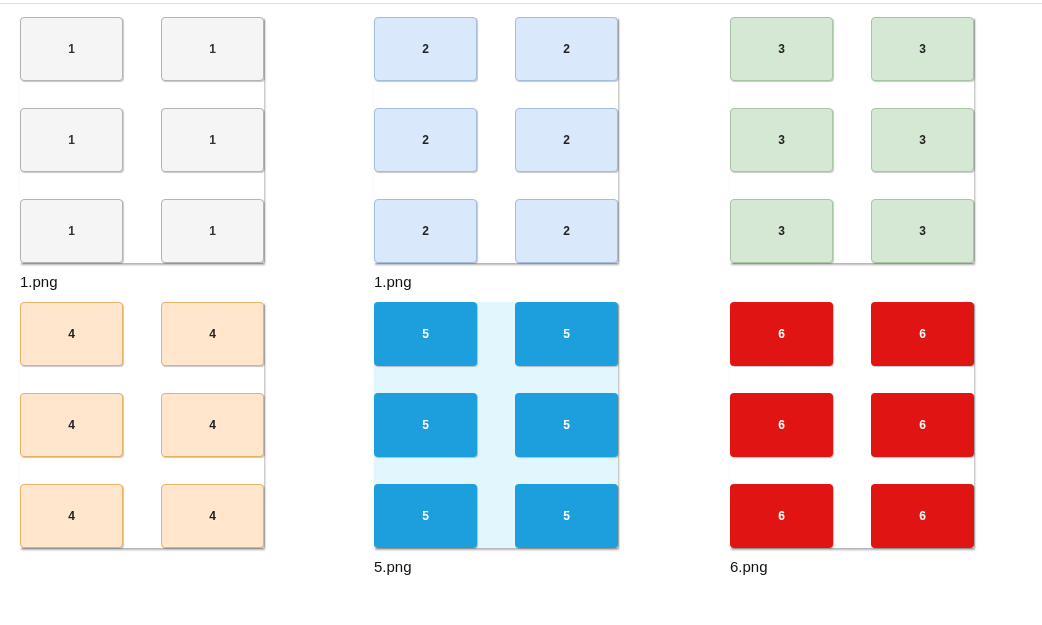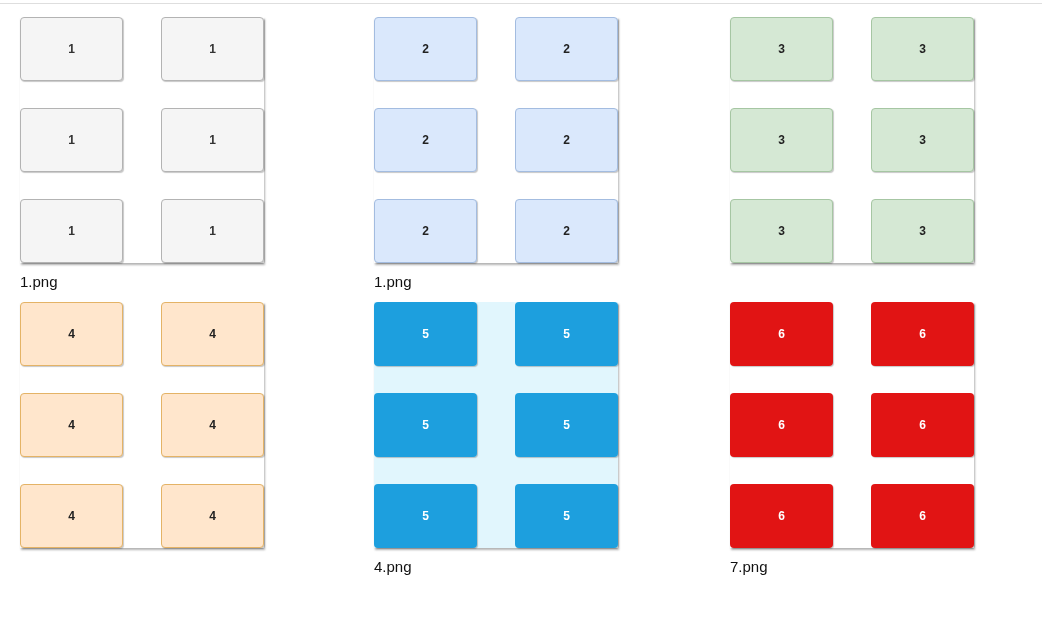--- a/index.html
+++ b/index.html
@@ -129,27 +129,27 @@
 
   <figure class="thumb-cell pos-r2c2 f5">
     <div class="thumb-img">
       <div class="box">5</div>
       <div class="box">5</div>
       <div class="box">5</div>
       <div class="box">5</div>
       <div class="box">5</div>
       <div class="box">5</div>
     </div>
-    <figcaption class="file-label">4.png</figcaption>
+    <figcaption class="file-label">5.png</figcaption>
   </figure>
 
   <figure class="thumb-cell pos-r2c3 f6">
     <div class="thumb-img">
       <div class="box">6</div>
       <div class="box">6</div>
       <div class="box">6</div>
       <div class="box">6</div>
       <div class="box">6</div>
       <div class="box">6</div>
     </div>
-    <figcaption class="file-label">7.png</figcaption>
+    <figcaption class="file-label">6.png</figcaption>
   </figure>
 </div>
 
 </body></html>

